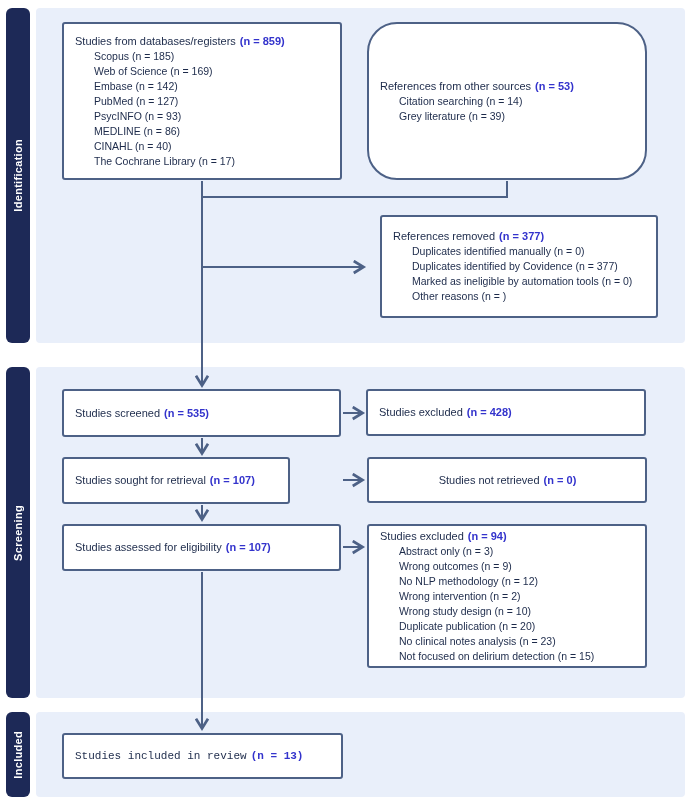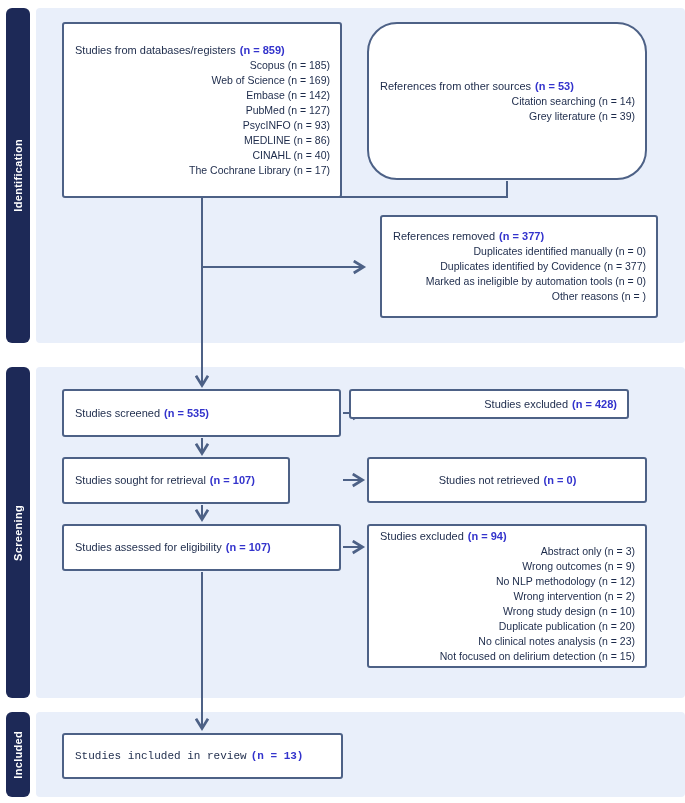--- a/index.html
+++ b/index.html
@@ -75,21 +75,20 @@
     white-space:nowrap;
   }
   .box .count{
     color:var(--count);
     font-weight:bold;
     margin-left:4px;
   }
   .box ul{
     list-style:none;
     margin-left:19px;
-    text-align:right;
   }
   .box li{
     font-size:10.5px;
     white-space:nowrap;
   }
 </style>
 </head>
 <body>
 
 <div class="panel" style="top:8px;height:335px;"></div>
@@ -116,21 +115,21 @@
   <path class="ln" d="M202 181 L202 384" marker-end="url(#arrow)"></path>
   <path class="ln" d="M202 267 L362 267" marker-end="url(#arrow)"></path>
   <path class="ln" d="M202 438 L202 452" marker-end="url(#arrow)"></path>
   <path class="ln" d="M343 413 L361 413" marker-end="url(#arrow)"></path>
   <path class="ln" d="M202 505 L202 518" marker-end="url(#arrow)"></path>
   <path class="ln" d="M343 480 L361 480" marker-end="url(#arrow)"></path>
   <path class="ln" d="M343 547 L361 547" marker-end="url(#arrow)"></path>
   <path class="ln" d="M202 572 L202 727" marker-end="url(#arrow)"></path>
 </svg>
 
-<div class="box" style="left:62px;top:22px;width:280px;height:176px;">
+<div class="box" style="left:62px;top:22px;width:280px;height:158px;">
   <div class="title">
     <span>Studies from databases/registers</span><span class="count">(n = 859)</span>
   </div>
   <ul>
     <li>Scopus (n = 185)</li>
     <li>Web of Science (n = 169)</li>
     <li>Embase (n = 142)</li>
     <li>PubMed (n = 127)</li>
     <li>PsycINFO (n = 93)</li>
     <li>MEDLINE (n = 86)</li>
@@ -160,21 +159,21 @@
     <li>Other reasons (n = )</li>
   </ul>
 </div>
 
 <div class="box" style="left:62px;top:389px;width:279px;height:48px;">
   <div class="title">
     <span>Studies screened</span><span class="count">(n = 535)</span>
   </div>
 </div>
 
-<div class="box" style="left:349px;top:389px;width:280px;height:30px;text-align:right;">
+<div class="box" style="left:366px;top:389px;width:280px;height:47px;">
   <div class="title">
     <span>Studies excluded</span><span class="count">(n = 428)</span>
   </div>
 </div>
 
 <div class="box" style="left:62px;top:457px;width:228px;height:47px;">
   <div class="title">
     <span>Studies sought for retrieval</span><span class="count">(n = 107)</span>
   </div>
 </div>

